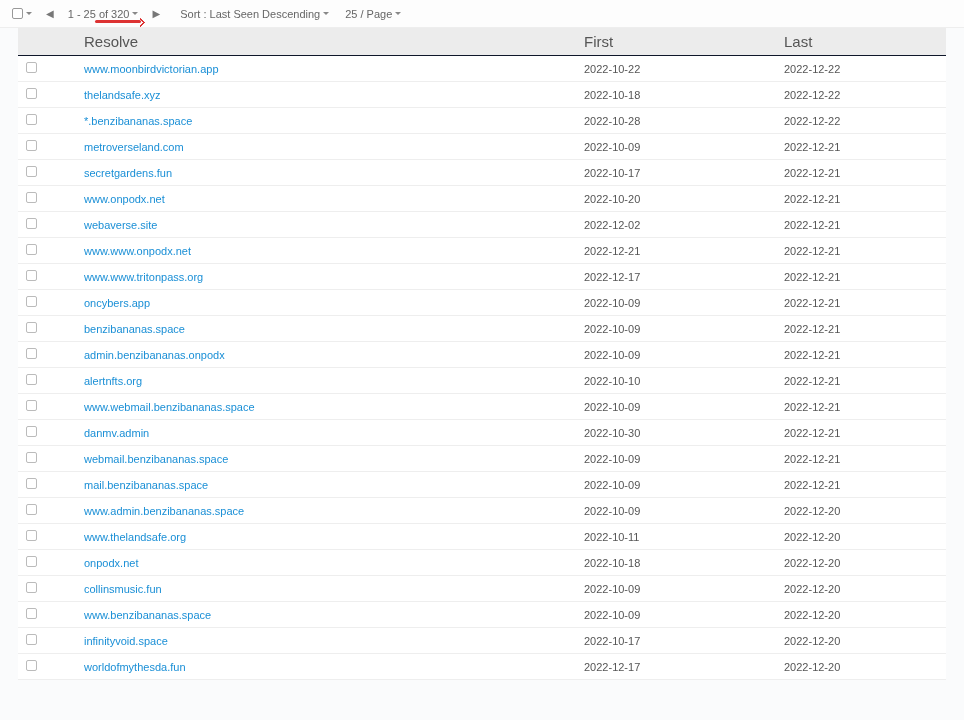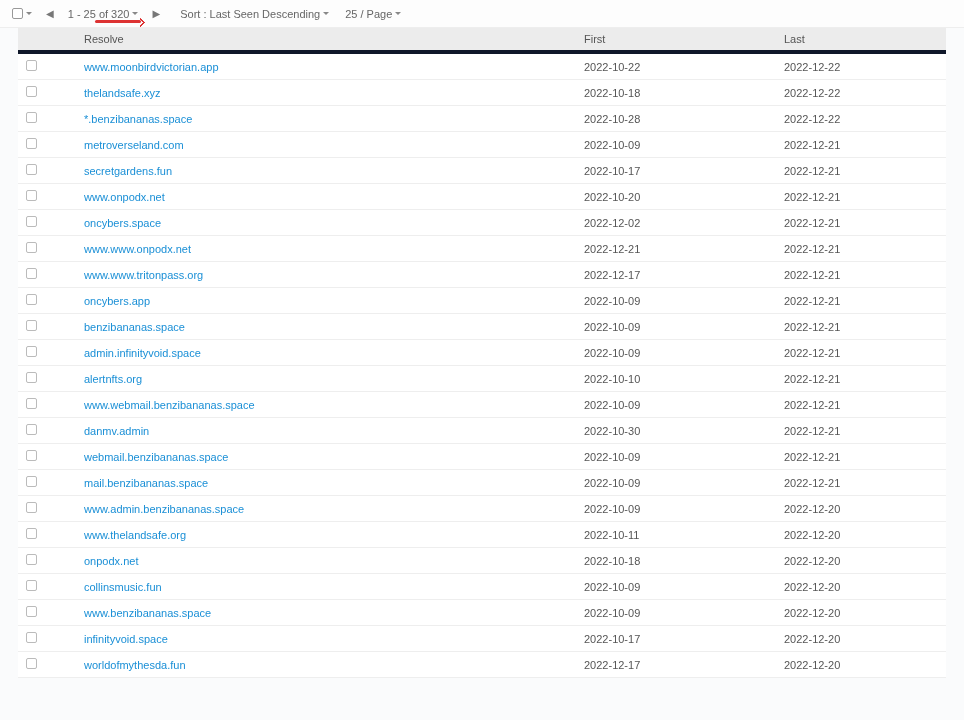--- a/index.html
+++ b/index.html
@@ -79,25 +79,25 @@
     border-collapse: collapse;
     table-layout: fixed;
   }
   col.c-check { width: 60px; }
   col.c-resolve { width: 500px; }
   col.c-first { width: 200px; }
   col.c-last { width: 168px; }
   thead th {
     background: #ececec;
     font-weight: 400;
-    font-size: 11px;
+    font-size: 15px;
     color: #555;
     text-align: left;
     padding: 5px 6px;
-    border-bottom: 4px solid #0f172a;
+    border-bottom: 1px solid #0f172a;
   }
   tbody td {
     padding: 6px 6px;
     border-bottom: 1px solid #eee;
     font-size: 11px;
     vertical-align: middle;
     white-space: nowrap;
     overflow: hidden;
     text-overflow: ellipsis;
   }
@@ -201,21 +201,21 @@
             <td>2022-12-21</td>
           </tr>
           <tr>
             <td><span class="chk"></span></td>
             <td><a class="resolve-link" href="#">www.onpodx.net</a></td>
             <td>2022-10-20</td>
             <td>2022-12-21</td>
           </tr>
           <tr>
             <td><span class="chk"></span></td>
-            <td><a class="resolve-link" href="#">oncybers.space</a></td>
+            <td><a class="resolve-link" href="#">webaverse.site</a></td>
             <td>2022-12-02</td>
             <td>2022-12-21</td>
           </tr>
           <tr>
             <td><span class="chk"></span></td>
             <td><a class="resolve-link" href="#">www.www.onpodx.net</a></td>
             <td>2022-12-21</td>
             <td>2022-12-21</td>
           </tr>
           <tr>
@@ -231,21 +231,21 @@
             <td>2022-12-21</td>
           </tr>
           <tr>
             <td><span class="chk"></span></td>
             <td><a class="resolve-link" href="#">benzibananas.space</a></td>
             <td>2022-10-09</td>
             <td>2022-12-21</td>
           </tr>
           <tr>
             <td><span class="chk"></span></td>
-            <td><a class="resolve-link" href="#">admin.infinityvoid.space</a></td>
+            <td><a class="resolve-link" href="#">admin.benzibananas.onpodx</a></td>
             <td>2022-10-09</td>
             <td>2022-12-21</td>
           </tr>
           <tr>
             <td><span class="chk"></span></td>
             <td><a class="resolve-link" href="#">alertnfts.org</a></td>
             <td>2022-10-10</td>
             <td>2022-12-21</td>
           </tr>
           <tr>

